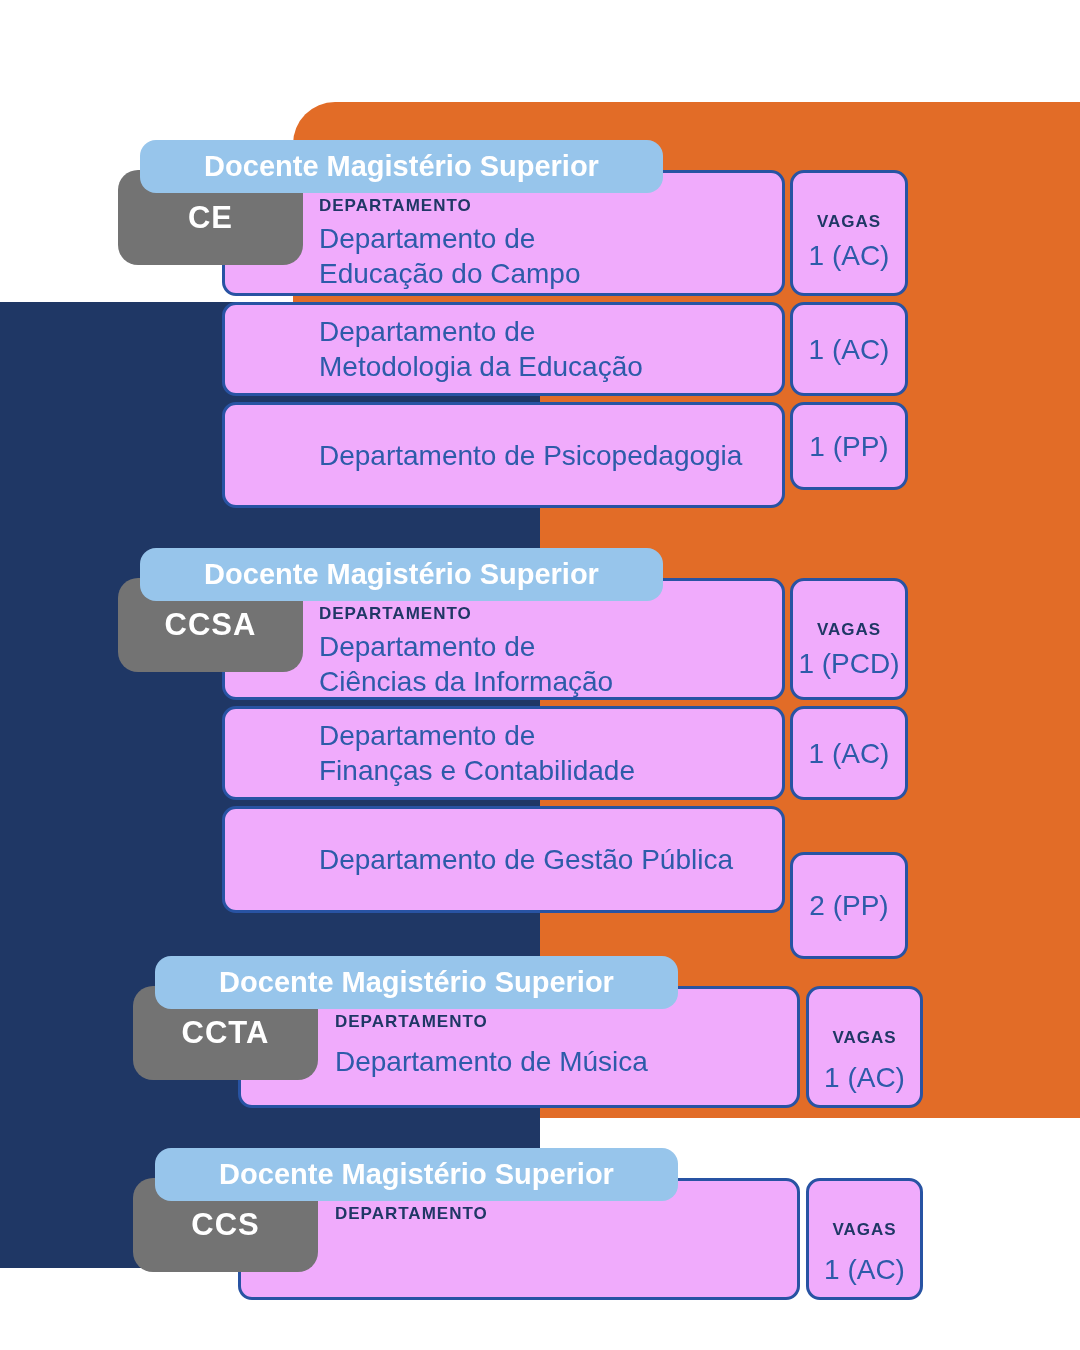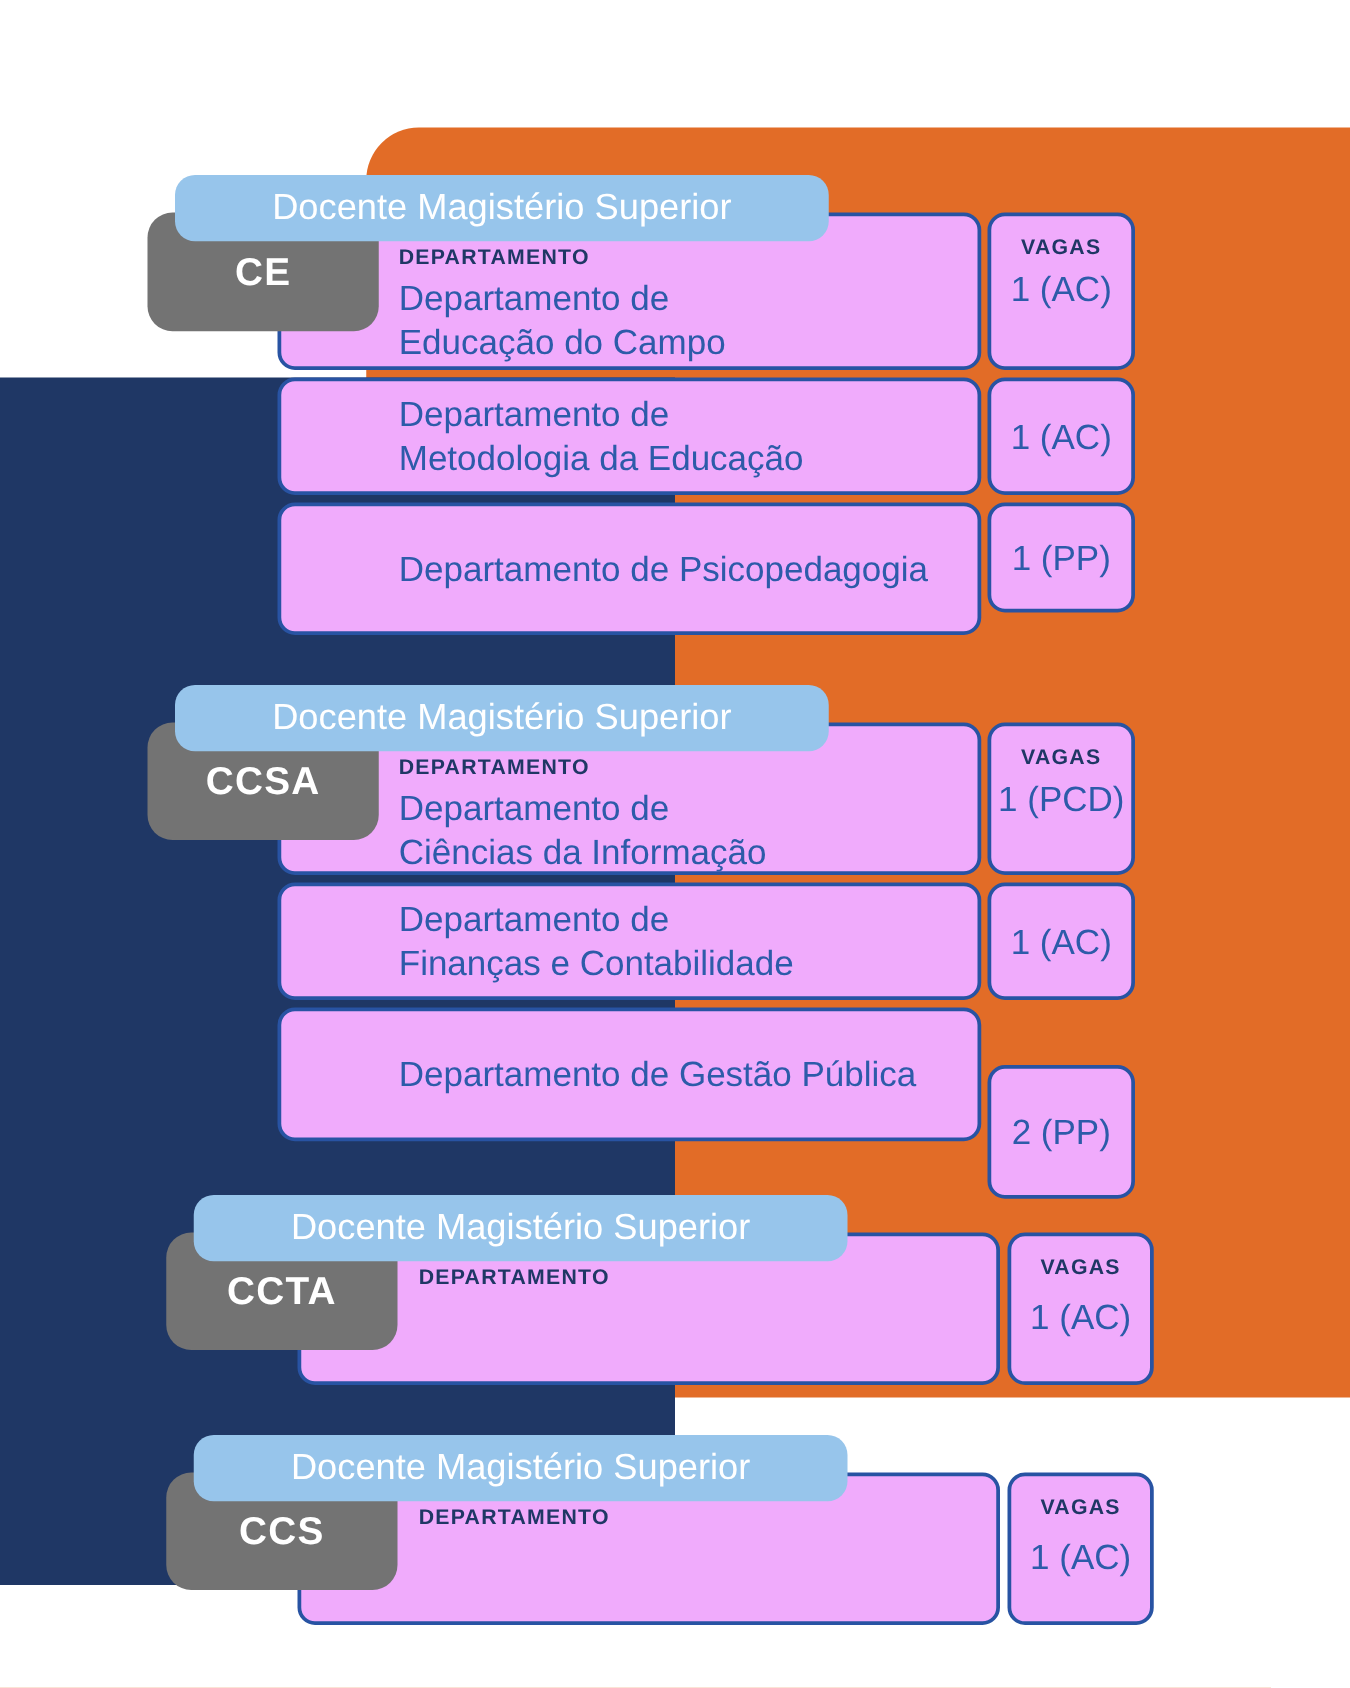--- a/index.html
+++ b/index.html
@@ -33,36 +33,36 @@
   }
   .dept-name{
     font-size:28px;line-height:35px;color:#2D5BA9;
     white-space:pre-line;margin-top:5px;
   }
   .row-inner.centered .dept-name{margin-top:0;}
   .vagas-inner{
     height:100%;display:flex;flex-direction:column;align-items:center;
     box-sizing:border-box;text-align:center;
   }
-  .vagas-inner.with-label{padding-top:14px;}
+  .vagas-inner.with-label{padding-top:38px;}
   .vagas-inner.centered{justify-content:center;}
   .vagas-value{
     font-size:28px;line-height:35px;color:#2D5BA9;margin-top:6px;
   }
   .vagas-inner.centered .vagas-value{margin-top:0;}
   
   .badge{
     position:absolute;background:#737373;border-radius:20px;z-index:2;
     display:flex;align-items:center;justify-content:center;
     color:#ffffff;font-weight:bold;font-size:31px;letter-spacing:1px;
   }
   .pill{
     position:absolute;background:#97C5EB;border-radius:16px;z-index:3;
     display:flex;align-items:center;justify-content:center;
-    color:#ffffff;font-weight:normal;font-size:29px;
+    color:#ffffff;font-weight:bold;font-size:29px;
   }
 </style>
 </head>
 <body>
 
 <div class="canvas">
 
   <div class="bg-orange"></div>
   <div class="bg-navy"></div>
 
@@ -145,20 +145,21 @@
     </div>
 
     <div class="badge" style="left:118px;top:578px;width:185px;height:94px">CCSA</div>
     <div class="pill" style="left:140px;top:548px;width:523px;height:53px">Docente Magistério Superior</div>
   </section>
 
   <section>
     <div class="card" style="left:238px;top:986px;width:562px;height:122px">
       <div class="row-inner with-label">
         <div class="col-label">DEPARTAMENTO</div>
+        <div class="dept-name" style="margin-top:12px">Departamento de Música</div>
       </div>
     </div>
 
     <div class="card" style="left:806px;top:986px;width:117px;height:122px">
       <div class="vagas-inner with-label">
         <div class="col-label">VAGAS</div>
         <div class="vagas-value" style="margin-top:12px">1 (AC)</div>
       </div>
     </div>
 

